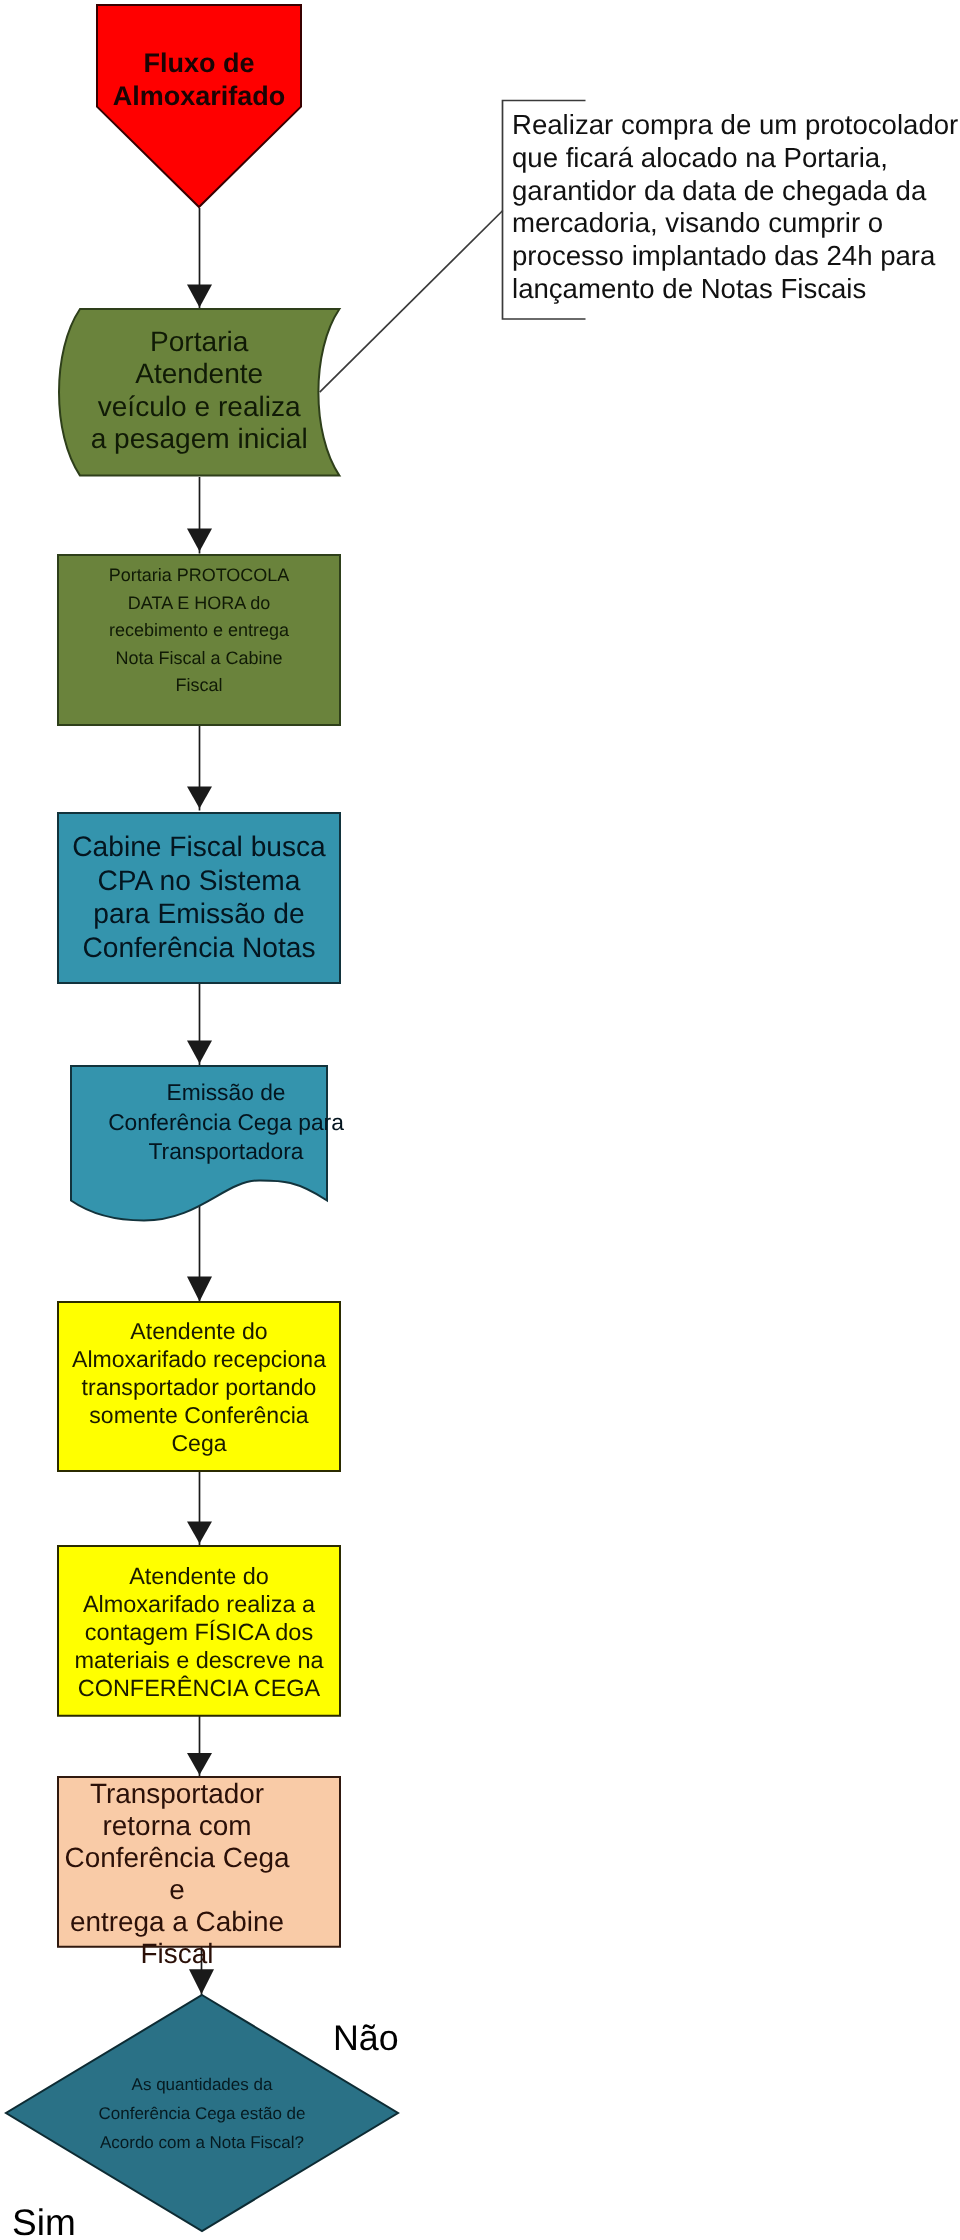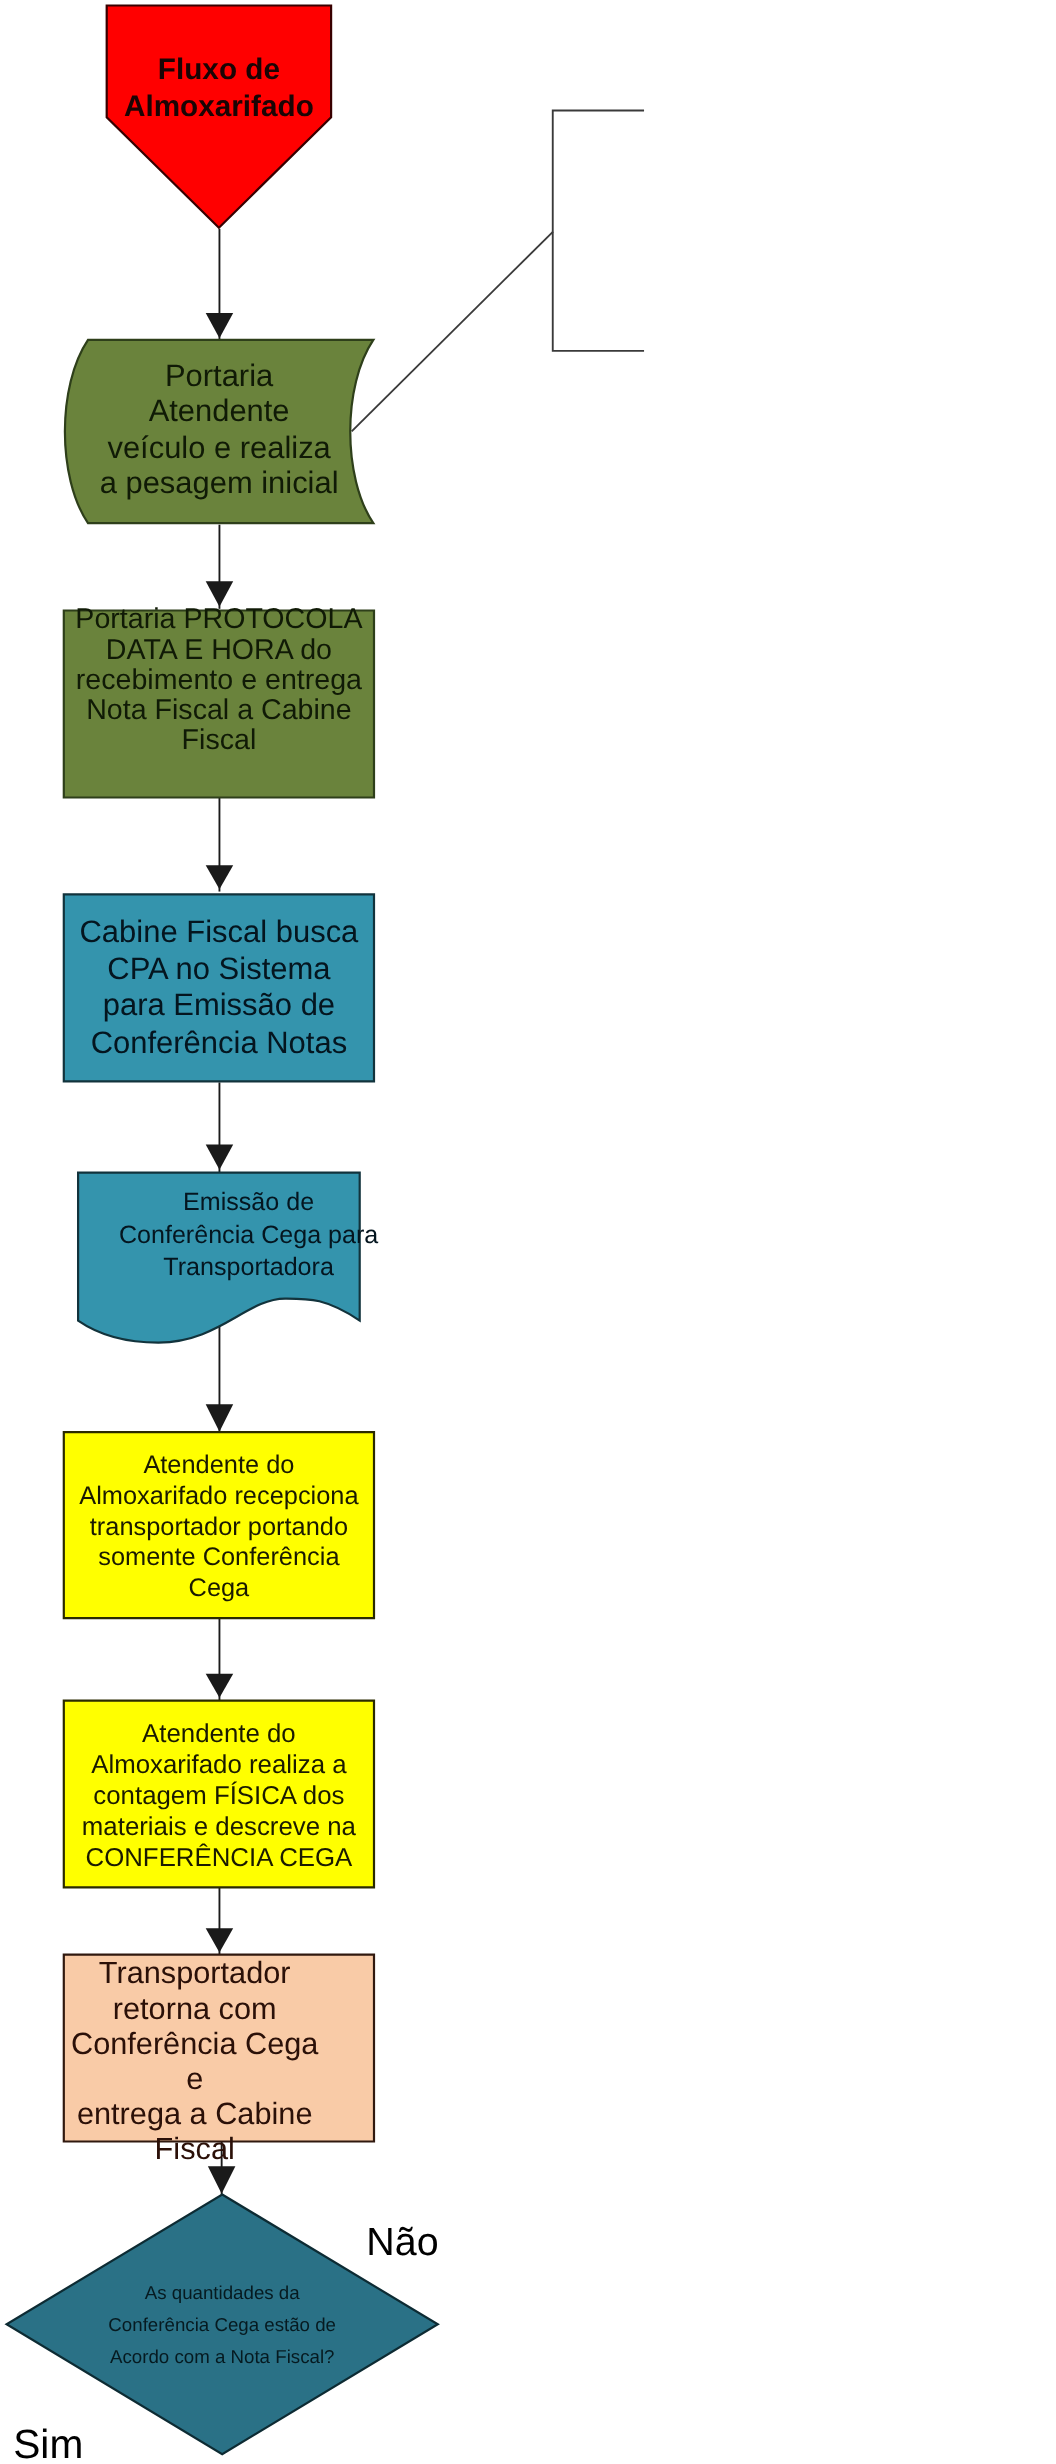--- a/index.html
+++ b/index.html
@@ -68,21 +68,21 @@
     </div>
     <div class="lbl" style="left: 58.4px; width: 282.4px; right: auto; top: 325.61px; font-size: 28.1px; line-height: 32.3px; font-weight: 400; color: rgb(16, 26, 6);">Portaria
 Atendente
 veículo e realiza
 a pesagem inicial</div>
     <div class="node" style="left: 56.9px; top: 553.6px; width: 284px; height: 172px;">
       <svg width="284" height="172">
         <path d="M 1 1 L 283 1 L 283 171 L 1 171 Z" fill="#6a833c" stroke="#2e3f1a" stroke-width="2" stroke-linejoin="miter"></path>
       </svg>
     </div>
-    <div class="lbl" style="left: 56.9px; width: 284px; right: auto; top: 549px; font-size: 26px; line-height: 27.5px; font-weight: 400; color: rgb(16, 26, 6);">Portaria PROTOCOLA
+    <div class="lbl" style="left: 56.9px; width: 284px; right: auto; top: 562px; font-size: 18px; line-height: 27.5px; font-weight: 400; color: rgb(16, 26, 6);">Portaria PROTOCOLA
 DATA E HORA do
 recebimento e entrega
 Nota Fiscal a Cabine
 Fiscal</div>
     <div class="node" style="left: 56.9px; top: 812.2px; width: 284px; height: 172px;">
       <svg width="284" height="172">
         <path d="M 1 1 L 283 1 L 283 171 L 1 171 Z" fill="#3494ad" stroke="#12333c" stroke-width="2" stroke-linejoin="miter"></path>
       </svg>
     </div>
     <div class="lbl" style="left: 56.9px; width: 284px; right: auto; top: 830.29px; font-size: 28.16px; line-height: 33.5px; font-weight: 400; color: rgb(4, 21, 31);">Cabine Fiscal busca
@@ -131,15 +131,21 @@
       <svg width="394" height="238">
         <path d="M 197 1 L 393 119 L 197 237 L 1 119 Z" fill="#2a7186" stroke="#0d2b33" stroke-width="2" stroke-linejoin="miter"></path>
       </svg>
     </div>
     <div class="lbl" style="left: 5px; width: 394px; right: auto; top: 2069.76px; font-size: 17px; line-height: 29px; font-weight: 400; color: rgb(6, 26, 32);">As quantidades da
 Conferência Cega estão de
 Acordo com a Nota Fiscal?</div>
     <svg width="960" height="2240" style="position:absolute;left:0;top:0;">
       <path d="M 585.5 100.5 L 502.5 100.5 L 502.5 319 L 585.5 319" fill="none" stroke="#3a3a3a" stroke-width="1.7"></path>
     </svg>
+    <div class="free" style="left: 511.9px; top: 109.33px; font-size: 27.6px; line-height: 32.8px; color: rgb(17, 17, 17);">Realizar compra de um protocolador
+que ficará alocado na Portaria,
+garantidor da data de chegada da
+mercadoria, visando cumprir o
+processo implantado das 24h para
+lançamento de Notas Fiscais</div>
     <div class="free" style="left: 333px; top: 2017.63px; font-size: 35.8px; line-height: 41.17px;">Não</div>
     <div class="free" style="left: 12.4px; top: 2201.72px; font-size: 37px; line-height: 42.55px;">Sim</div>
   </div>
 
 </body></html>

